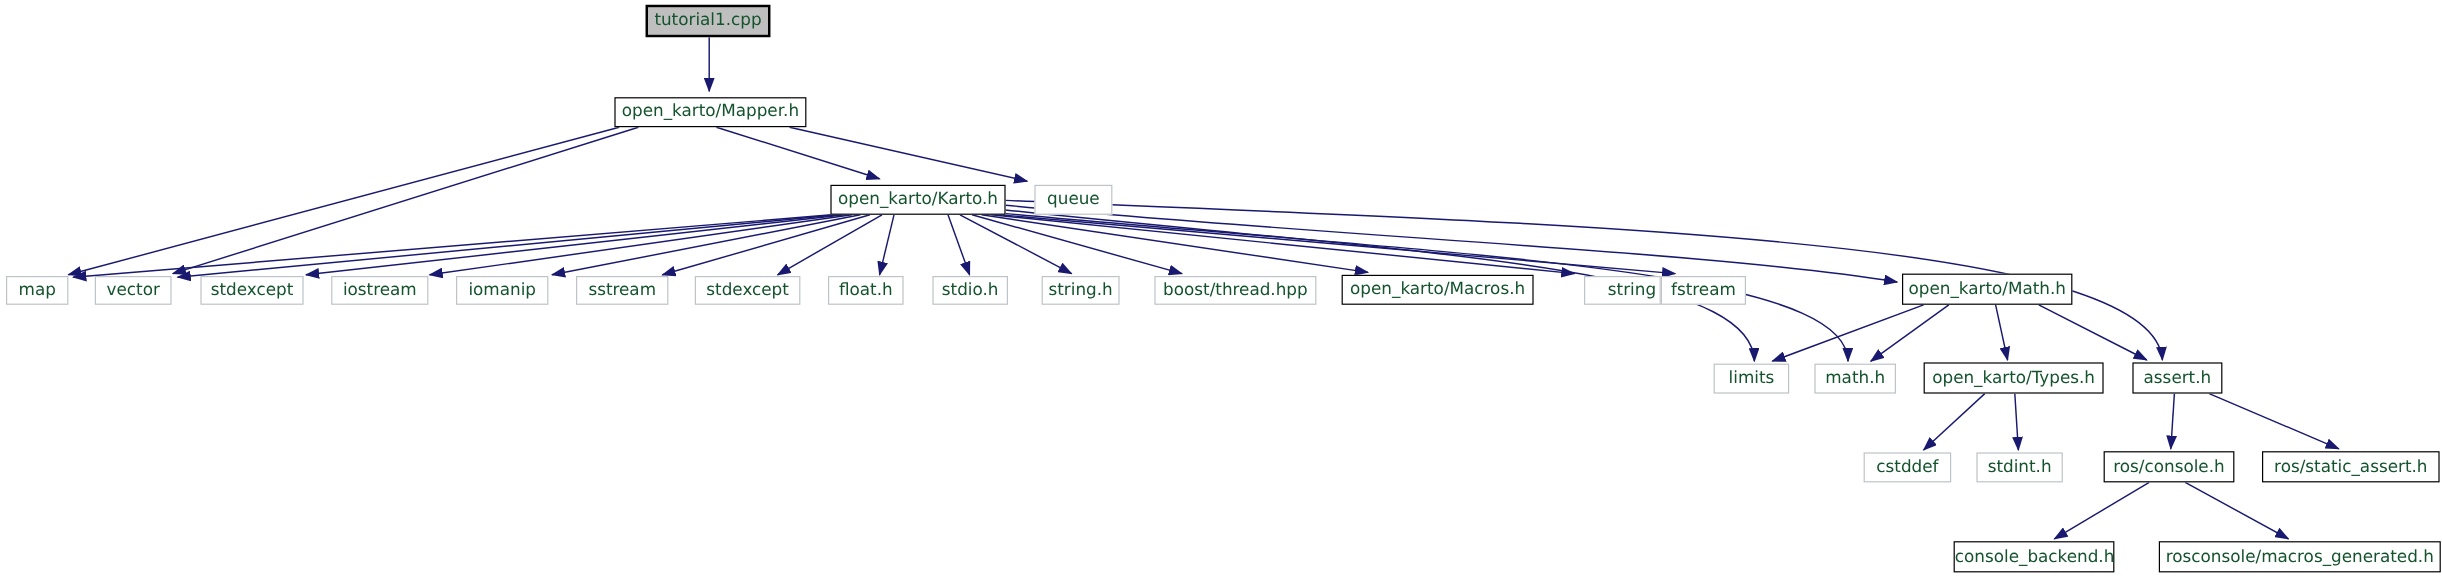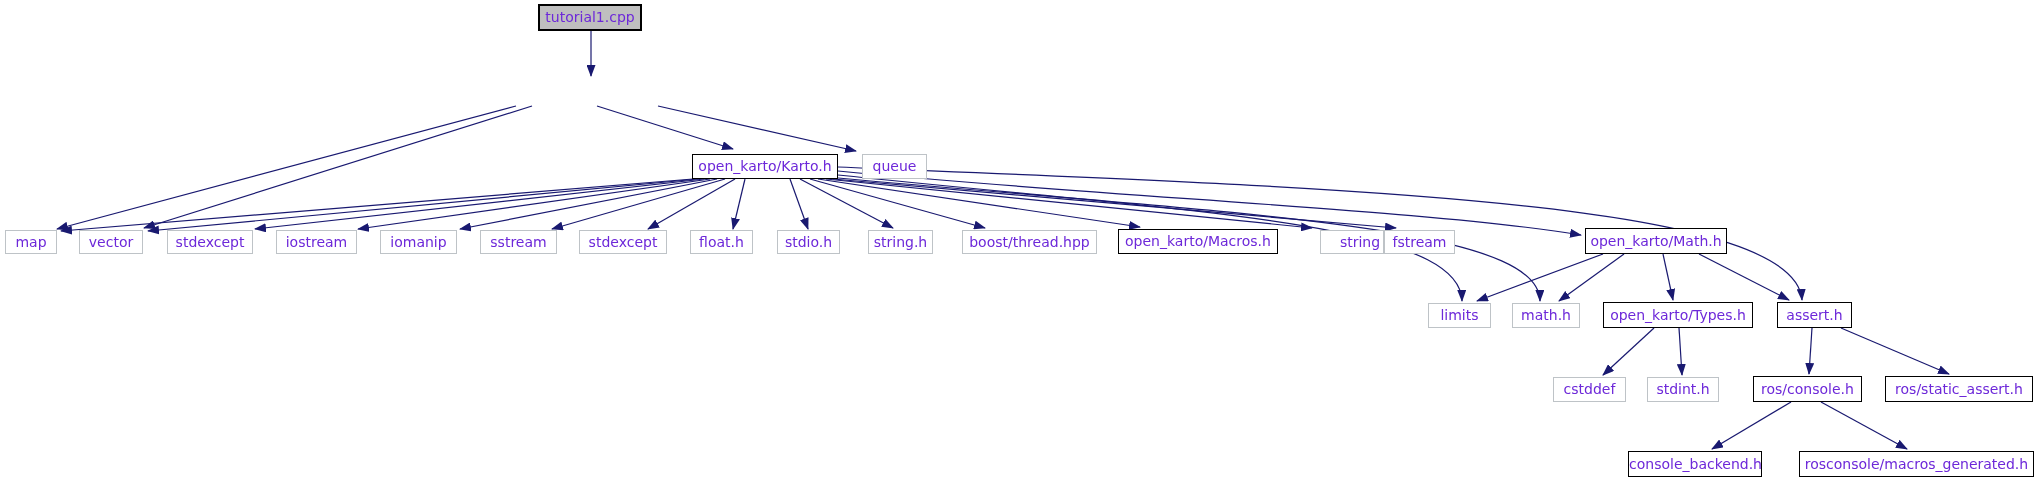--- a/index.html
+++ b/index.html
@@ -9,21 +9,21 @@
     background:#ffffff;
     font-family:"DejaVu Sans","Liberation Sans",sans-serif;
     overflow:hidden;
   }
   #edges-layer{position:absolute;left:0;top:0;width:2035px;height:485px;}
   .node{
     position:absolute;
     box-sizing:border-box;
     background:#ffffff;
     border:1px solid #bec3c7;
-    color:#6d28d9;
+    color:#14532d;
     font-size:14px;
     text-align:center;
     white-space:nowrap;
     overflow:hidden;
   }
   .node.linked{border:1px solid #000000;}
   .node.current{background:#bfbfbf;border:2px solid #000000;}
   .edge{fill:none;stroke:#191970;stroke-width:1.2;}
 </style>
 </head>
@@ -64,20 +64,21 @@
       <path d="M1663,254 L1673,300" class="edge" marker-end="url(#arrow)"></path>
       <path d="M1699,254 L1789,300" class="edge" marker-end="url(#arrow)"></path>
       <path d="M1654,328 L1603,375" class="edge" marker-end="url(#arrow)"></path>
       <path d="M1679,328 L1682,375" class="edge" marker-end="url(#arrow)"></path>
       <path d="M1812,328 L1809,374" class="edge" marker-end="url(#arrow)"></path>
       <path d="M1841,328 L1949,374" class="edge" marker-end="url(#arrow)"></path>
       <path d="M1791,402 L1712,449" class="edge" marker-end="url(#arrow)"></path>
       <path d="M1821,402 L1907,449" class="edge" marker-end="url(#arrow)"></path>
     </svg>
 <div class="node current" style="left: 538px; top: 4px; width: 104px; height: 27px; line-height: 23px;">tutorial1.cpp</div>
+    <div class="node linked" style="left: 512px; top: 81px; width: 160px; height: 25px; line-height: 23px;">open_karto/Mapper.h</div>
     <div class="node linked" style="left: 692px; top: 154px; width: 146px; height: 25px; line-height: 23px;">open_karto/Karto.h</div>
     <div class="node external" style="left: 862px; top: 154px; width: 65px; height: 25px; line-height: 23px;">queue</div>
     <div class="node external" style="left: 5px; top: 230px; width: 52px; height: 24px; line-height: 22px;">map</div>
     <div class="node external" style="left: 79px; top: 230px; width: 64px; height: 24px; line-height: 22px;">vector</div>
     <div class="node external" style="left: 167px; top: 230px; width: 86px; height: 24px; line-height: 22px;">stdexcept</div>
     <div class="node external" style="left: 276px; top: 230px; width: 81px; height: 24px; line-height: 22px;">iostream</div>
     <div class="node external" style="left: 380px; top: 230px; width: 77px; height: 24px; line-height: 22px;">iomanip</div>
     <div class="node external" style="left: 480px; top: 230px; width: 77px; height: 24px; line-height: 22px;">sstream</div>
     <div class="node external" style="left: 579px; top: 230px; width: 88px; height: 24px; line-height: 22px;">stdexcept</div>
     <div class="node external" style="left: 690px; top: 230px; width: 63px; height: 24px; line-height: 22px;">float.h</div>

